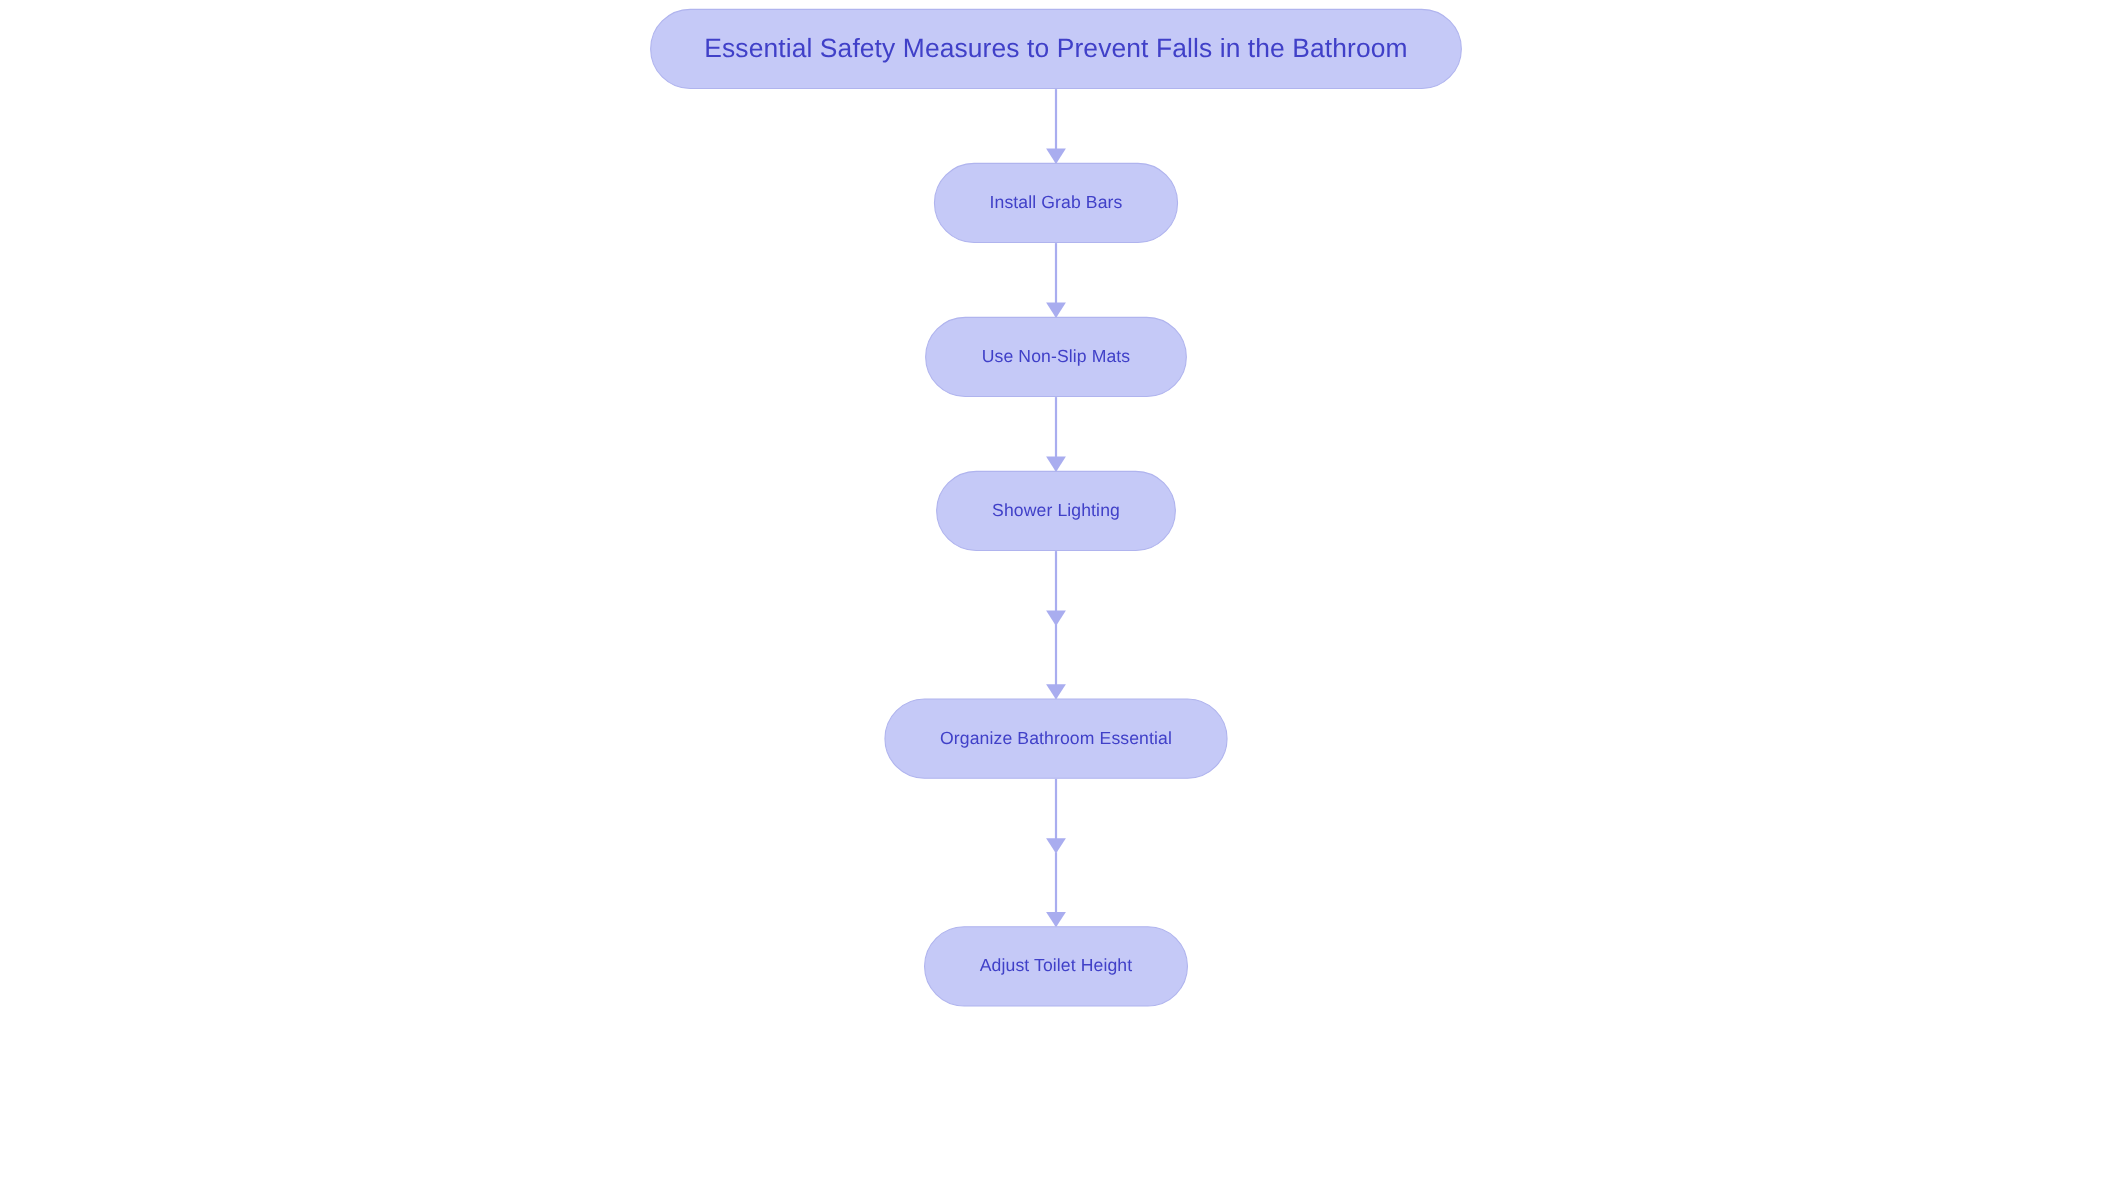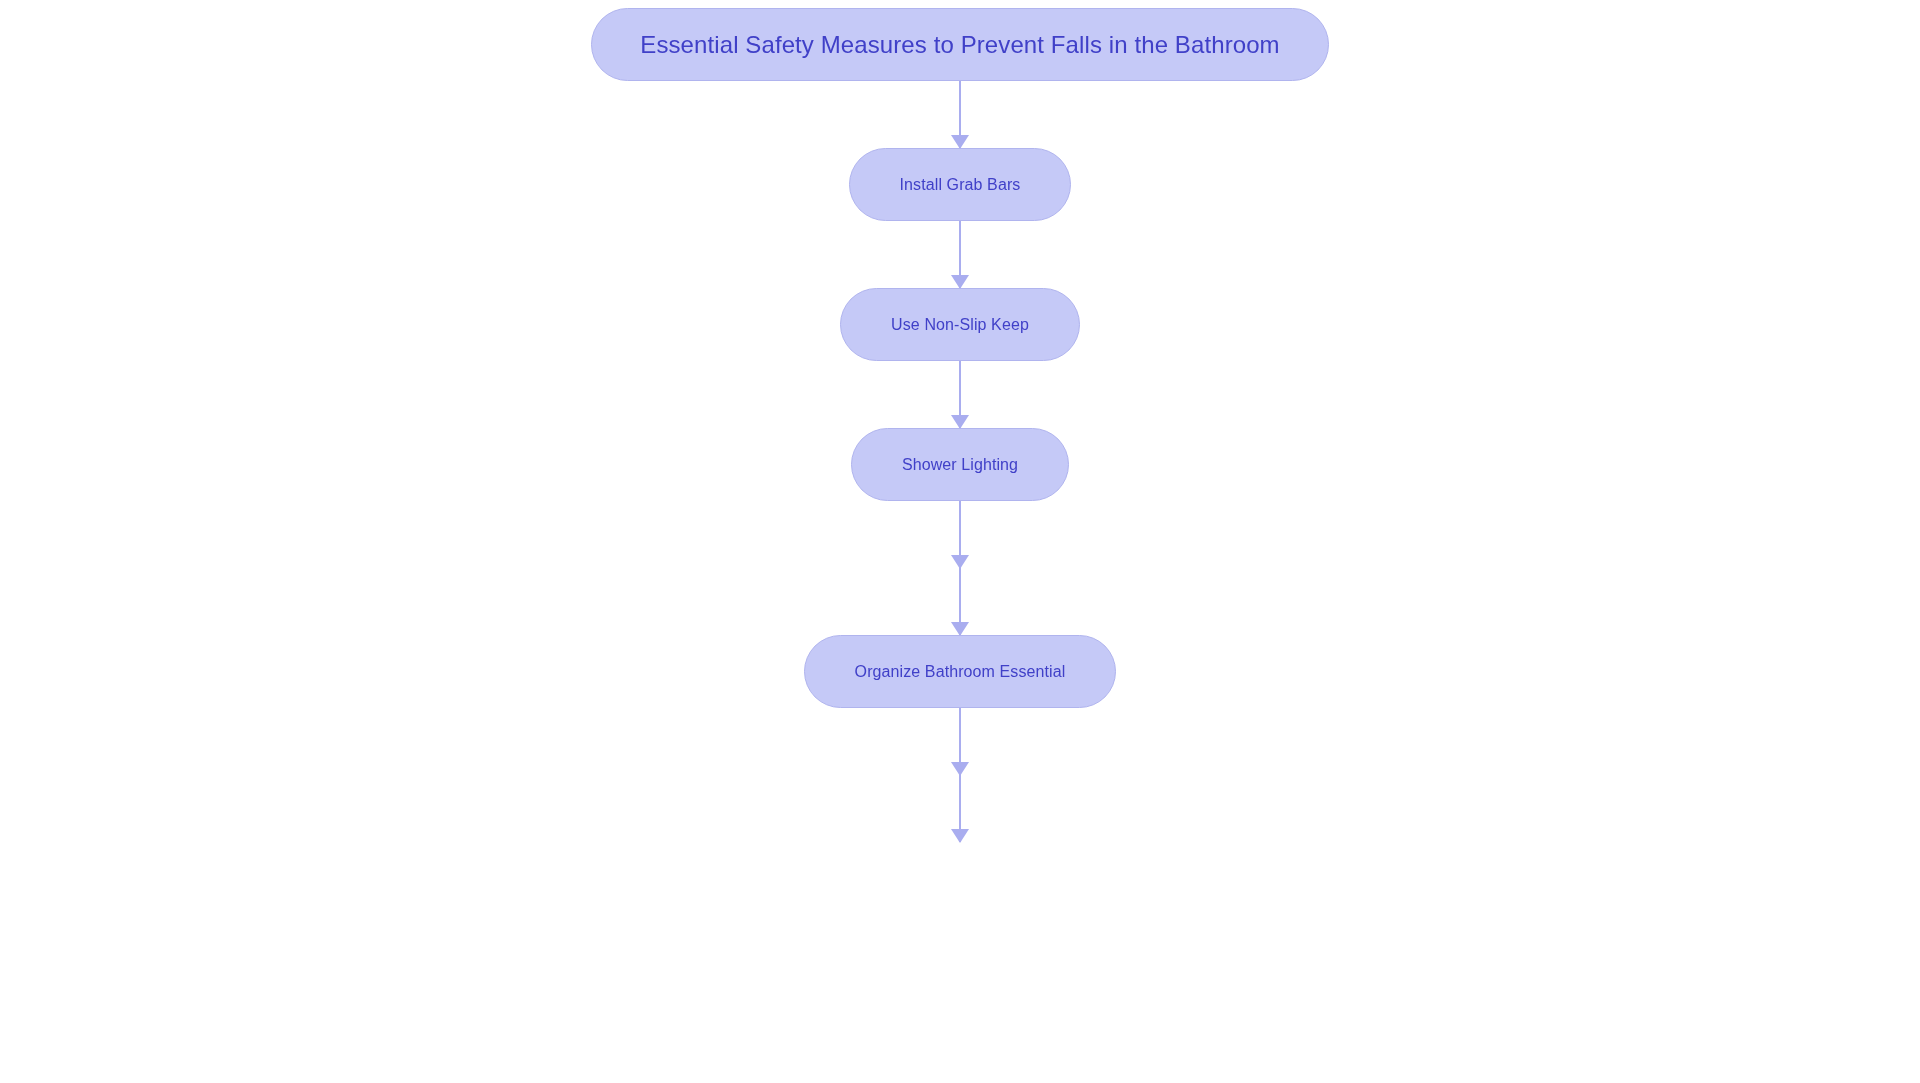--- a/index.html
+++ b/index.html
@@ -89,21 +89,21 @@
     <div class="connector" style="height:67px">
       <span class="arrowhead"></span>
     </div>
 
     <div class="node">Install Grab Bars</div>
 
     <div class="connector" style="height:67px">
       <span class="arrowhead"></span>
     </div>
 
-    <div class="node">Use Non-Slip Keep</div>
+    <div class="node">Use Non-Slip Mats</div>
 
     <div class="connector" style="height:67px">
       <span class="arrowhead"></span>
     </div>
 
     <div class="node">Shower Lighting</div>
 
     <div class="connector" style="height:67px">
       <span class="arrowhead"></span>
     </div>
@@ -117,15 +117,16 @@
 
     <div class="connector" style="height:67px">
       <span class="arrowhead"></span>
     </div>
 
 
     <div class="connector" style="height:67px">
       <span class="arrowhead"></span>
     </div>
 
+    <div class="node">Adjust Toilet Height</div>
 
   </div>
 </div>
 
 </body></html>

